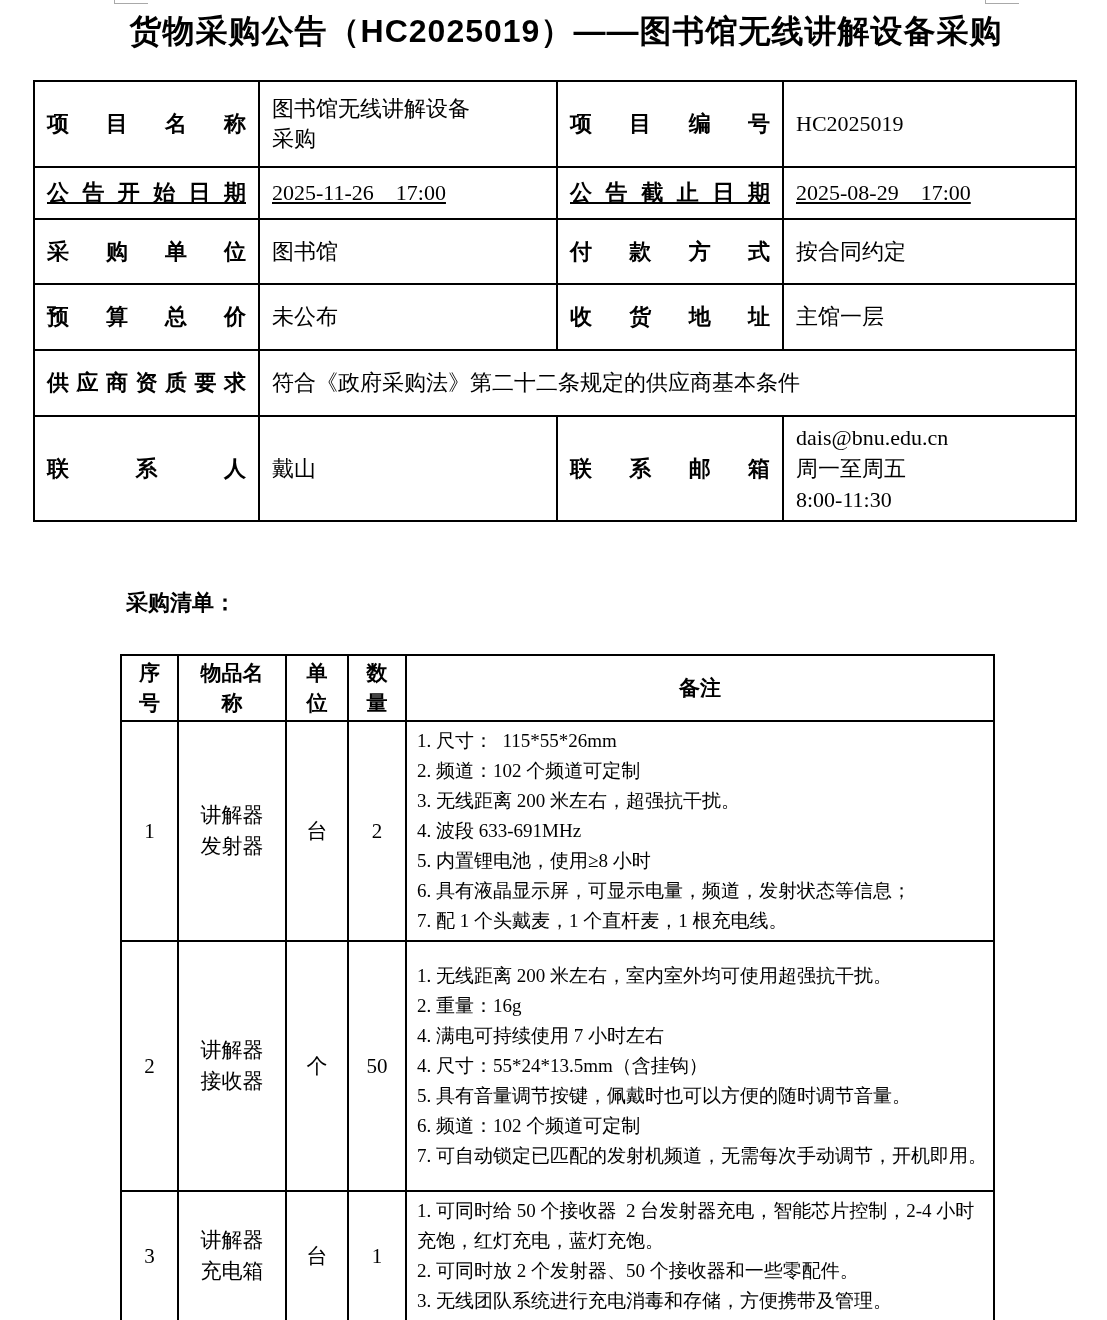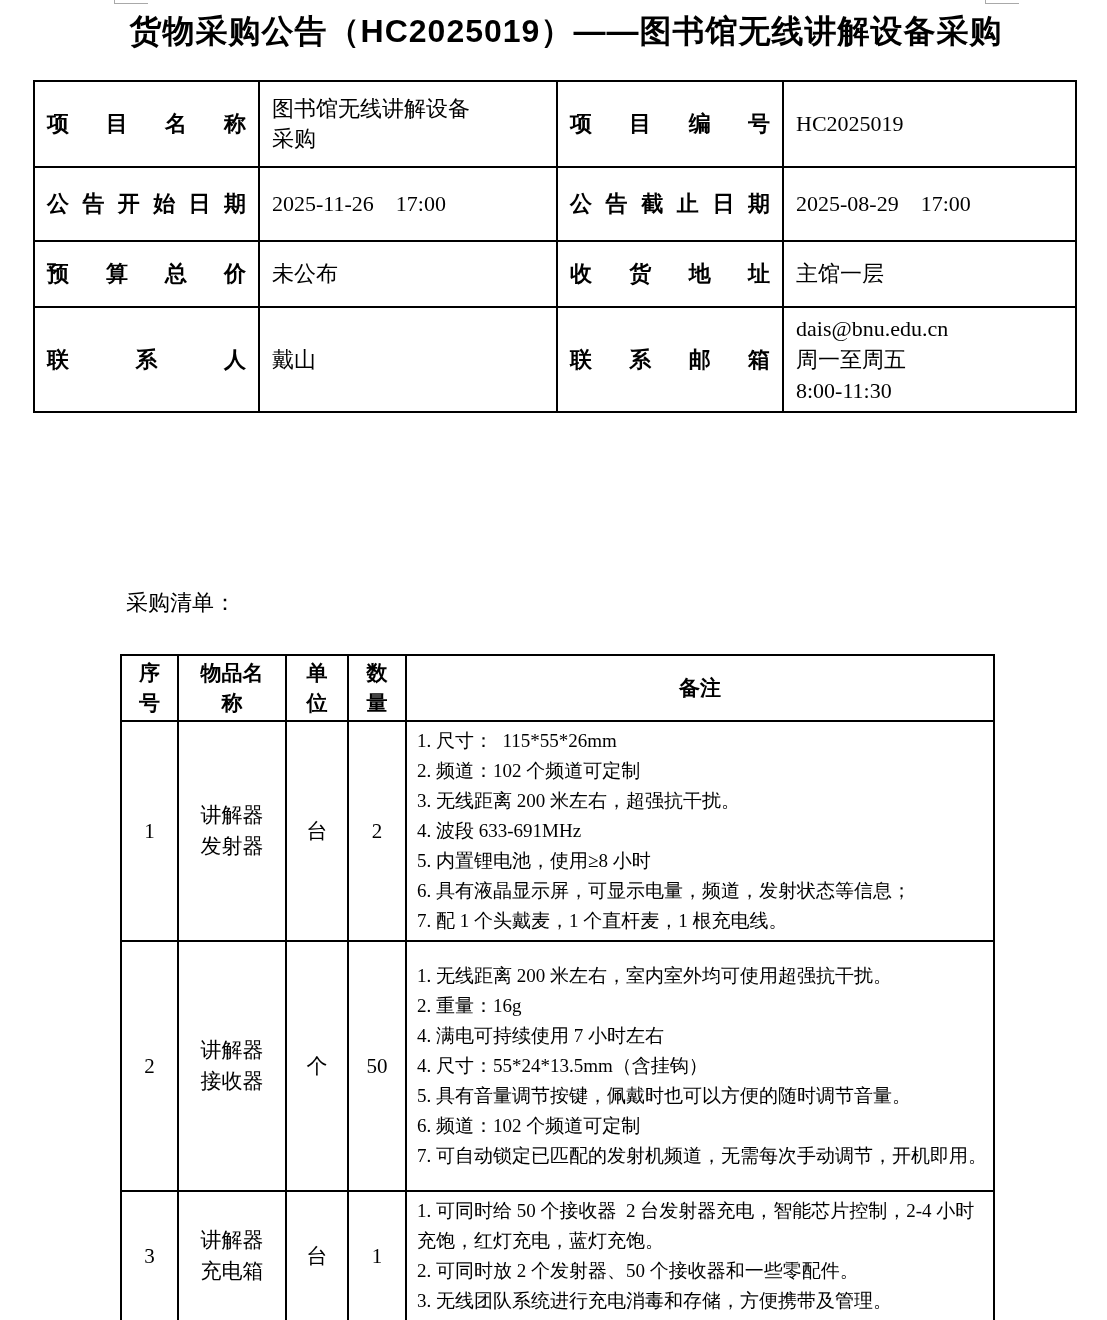--- a/index.html
+++ b/index.html
@@ -31,29 +31,29 @@
   .info-table { left: 33px; top: 66px; width: 1042px; }
   .info-table td { padding: 4px 12px; vertical-align: middle; font-size: 22px; }
   .info-table .lbl {
     font-family: "Liberation Sans", sans-serif; font-weight: bold;
     text-align: justify; text-align-last: justify;
   }
   .info-table .val {
     font-family: "Liberation Serif", serif;
     white-space: pre-wrap; line-height: 30px;
   }
-  tr.ir1 { height: 86px; }  tr.ir2 { height: 74px; }
+  tr.ir1 { height: 86px; }  tr.ir2 { height: 52px; text-decoration: underline; }
   tr.ir3 { height: 65px; }  tr.ir4 { height: 66px; padding-left: 12px; }
   tr.ir5 { height: 66px; }  tr.ir6 { height: 105px; }
   .email-line { line-height: 31px; white-space: pre-wrap; }
 
   .list-heading {
     position: absolute; left: 126px; top: 588px;
     font-family: "Liberation Sans", sans-serif;
-    font-weight: normal; font-size: 22px;
+    font-weight: bold; font-size: 22px;
   }
 
   
   .items-table { left: 120px; top: 640px; width: 873px; }
   .items-table th {
     font-family: "Liberation Sans", sans-serif; font-weight: bold;
     font-size: 21px; text-align: center; vertical-align: middle;
     white-space: pre-line; line-height: 30px; padding: 2px;
   }
   .items-table td.c {
@@ -93,25 +93,35 @@
 采购</td>
       <td class="lbl">项目编号</td>
       <td class="val">HC2025019</td>
     </tr>
     <tr class="ir2">
       <td class="lbl">公告开始日期</td>
       <td class="val">2025-11-26    17:00</td>
       <td class="lbl">公告截止日期</td>
       <td class="val">2025-08-29    17:00</td>
     </tr>
+    <tr class="ir3">
+      <td class="lbl">采购单位</td>
+      <td class="val">图书馆</td>
+      <td class="lbl">付款方式</td>
+      <td class="val">按合同约定</td>
+    </tr>
     <tr class="ir4">
       <td class="lbl">预算总价</td>
       <td class="val">未公布</td>
       <td class="lbl">收货地址</td>
       <td class="val">主馆一层</td>
+    </tr>
+    <tr class="ir5">
+      <td class="lbl">供应商资质要求</td>
+      <td class="val" colspan="3">符合《政府采购法》第二十二条规定的供应商基本条件</td>
     </tr>
     <tr class="ir6">
       <td class="lbl">联系人</td>
       <td class="val">戴山</td>
       <td class="lbl">联系邮箱</td>
       <td class="val"><div class="email-line">dais@bnu.edu.cn</div><div class="email-line">周一至周五</div><div class="email-line">8:00-11:30</div></td>
     </tr>
   </tbody>
 </table>
 

